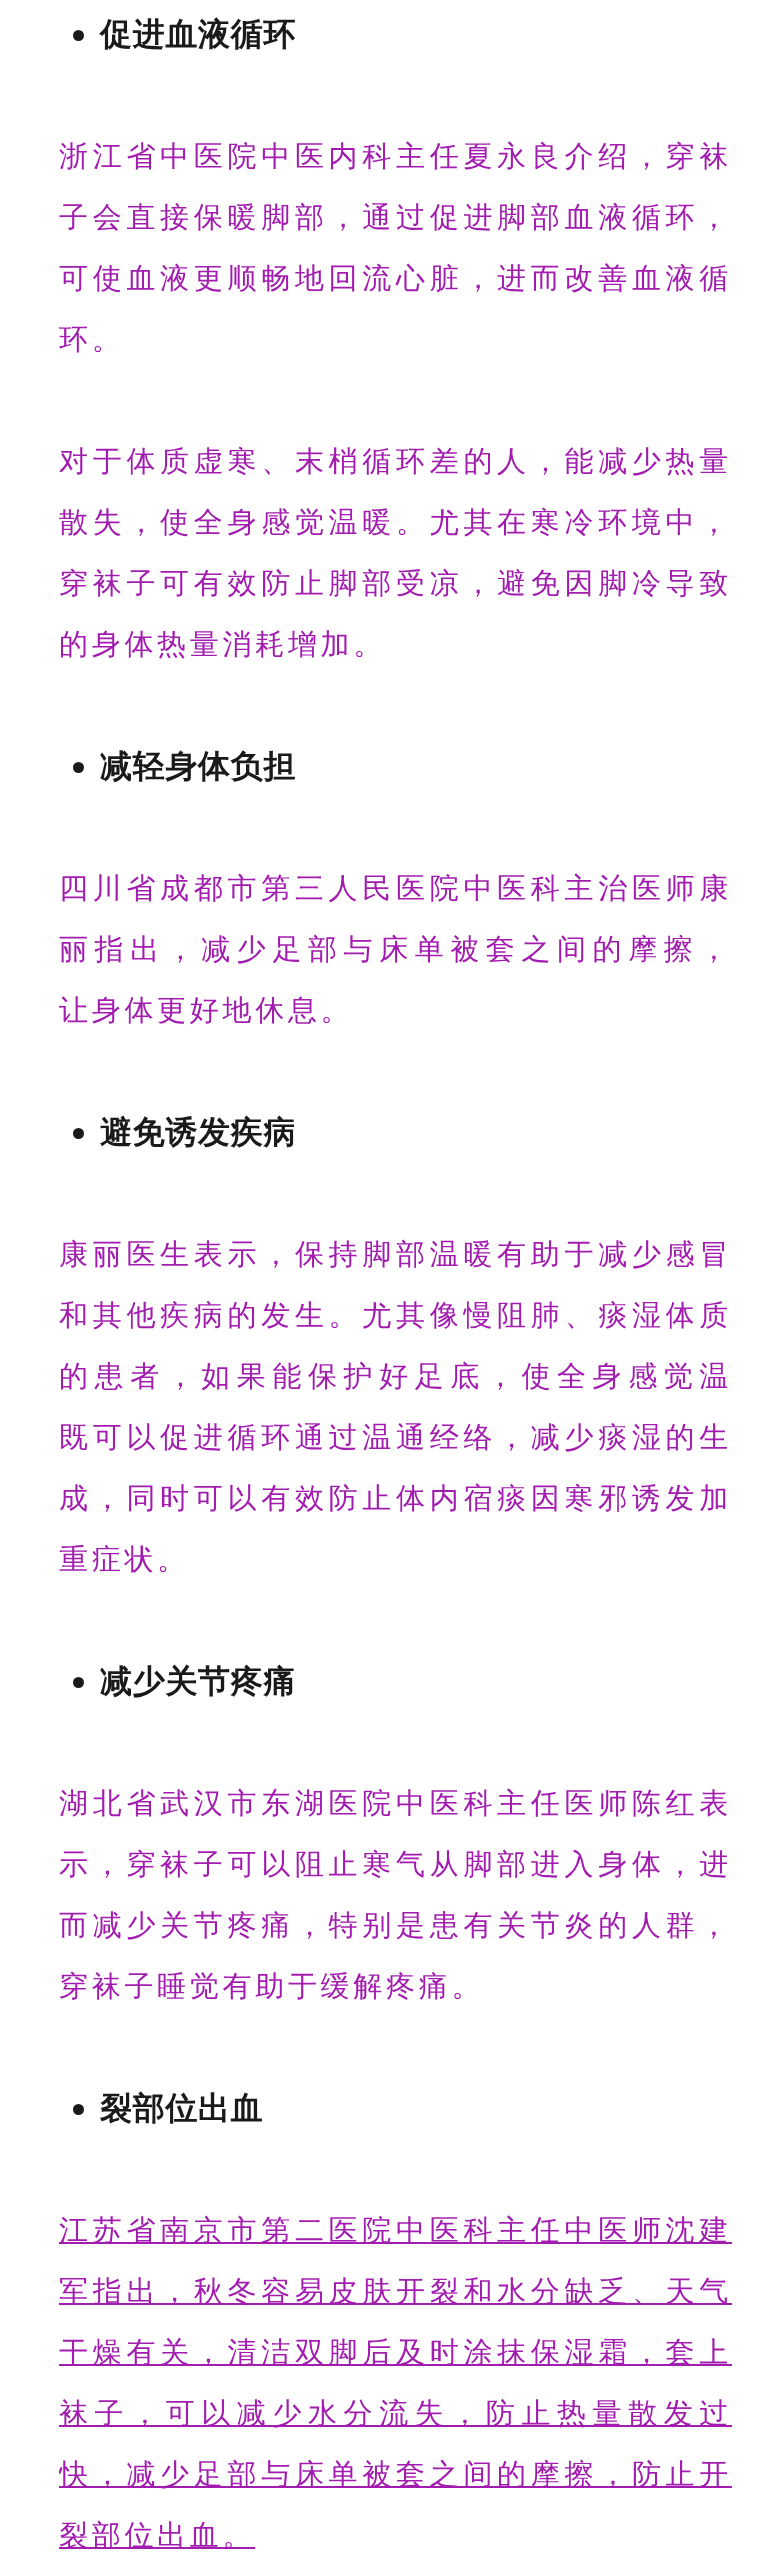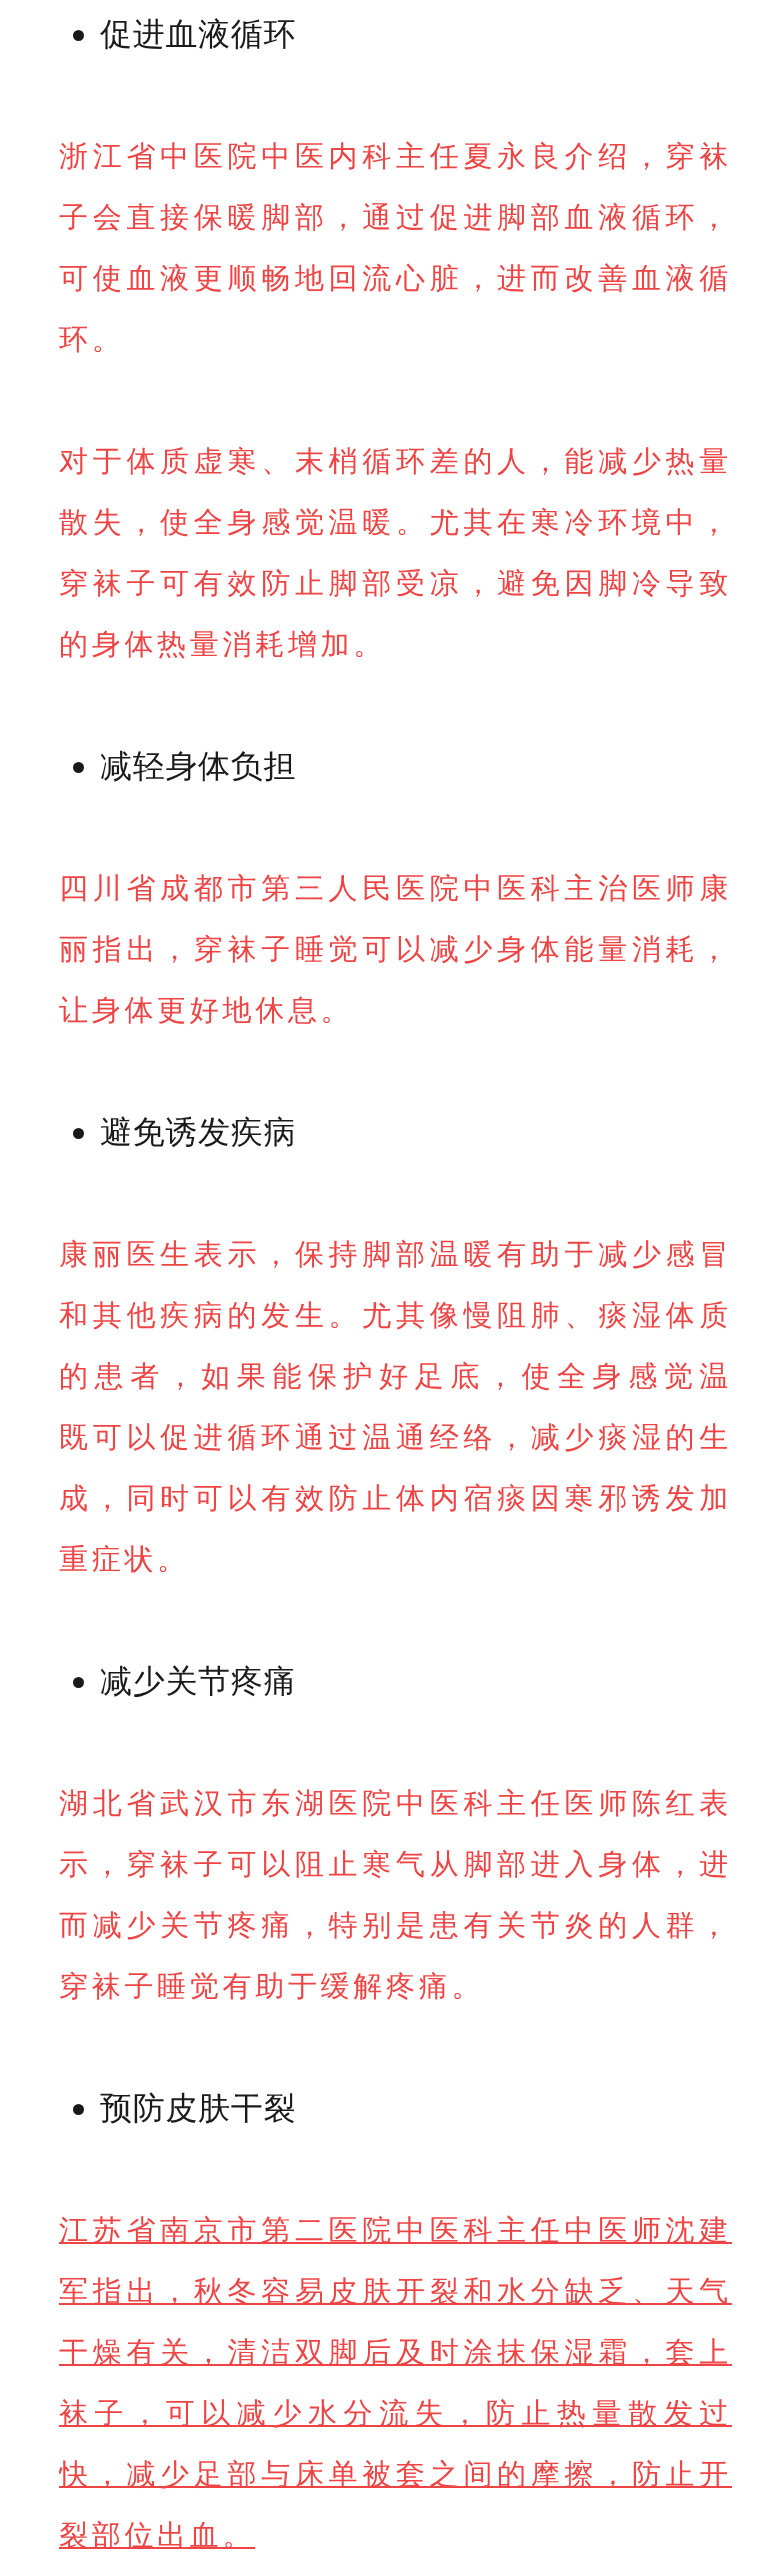--- a/index.html
+++ b/index.html
@@ -20,42 +20,42 @@
       padding-top: 3.7px;
       box-sizing: border-box;
     }
     .section-heading {
       position: relative;
       height: 61px;
       line-height: 61px;
       padding-left: 100px;
       margin-bottom: 61px;
       font-size: 32px;
-      font-weight: normal;
+      font-weight: bold;
       letter-spacing: 0.7px;
       color: #1a1a1a;
       white-space: nowrap;
     }
     .bullet {
       position: absolute;
       left: 73px;
       top: 50%;
       width: 11px;
       height: 11px;
       margin-top: -4.4px;
       border-radius: 50%;
       background: #1a1a1a;
     }
     .para {
       margin-left: 59px;
       width: 673px;
       margin-bottom: 61px;
       font-size: 29px;
       letter-spacing: 3.7px;
-      color: #ef4444;
+      color: #a21caf;
     }
     .line {
       height: 61px;
       line-height: 61px;
       overflow: hidden;
     }
     .line.j {
       text-align: justify;
       text-align-last: justify;
     }
@@ -91,21 +91,21 @@
     </div>
   </div>
 
   <div class="section">
     <div class="section-heading">
       <span class="bullet"></span>
       <span>减轻身体负担</span>
     </div>
     <div class="para">
       <div class="line j">四川省成都市第三人民医院中医科主治医师康</div>
-      <div class="line j">丽指出，穿袜子睡觉可以减少身体能量消耗，</div>
+      <div class="line j">丽指出，减少足部与床单被套之间的摩擦，</div>
       <div class="line last">让身体更好地休息。</div>
     </div>
   </div>
 
   <div class="section">
     <div class="section-heading">
       <span class="bullet"></span>
       <span>避免诱发疾病</span>
     </div>
     <div class="para">
@@ -127,21 +127,21 @@
       <div class="line j">湖北省武汉市东湖医院中医科主任医师陈红表</div>
       <div class="line j">示，穿袜子可以阻止寒气从脚部进入身体，进</div>
       <div class="line j">而减少关节疼痛，特别是患有关节炎的人群，</div>
       <div class="line last">穿袜子睡觉有助于缓解疼痛。</div>
     </div>
   </div>
 
   <div class="section">
     <div class="section-heading">
       <span class="bullet"></span>
-      <span>预防皮肤干裂</span>
+      <span>裂部位出血</span>
     </div>
     <div class="para">
       <div class="line j">江苏省南京市第二医院中医科主任中医师沈建</div>
       <div class="line j">军指出，秋冬容易皮肤开裂和水分缺乏、天气</div>
       <div class="line j">干燥有关，清洁双脚后及时涂抹保湿霜，套上</div>
       <div class="line j">袜子，可以减少水分流失，防止热量散发过</div>
       <div class="line j">快，减少足部与床单被套之间的摩擦，防止开</div>
       <div class="line last">裂部位出血。</div>
     </div>
   </div>

